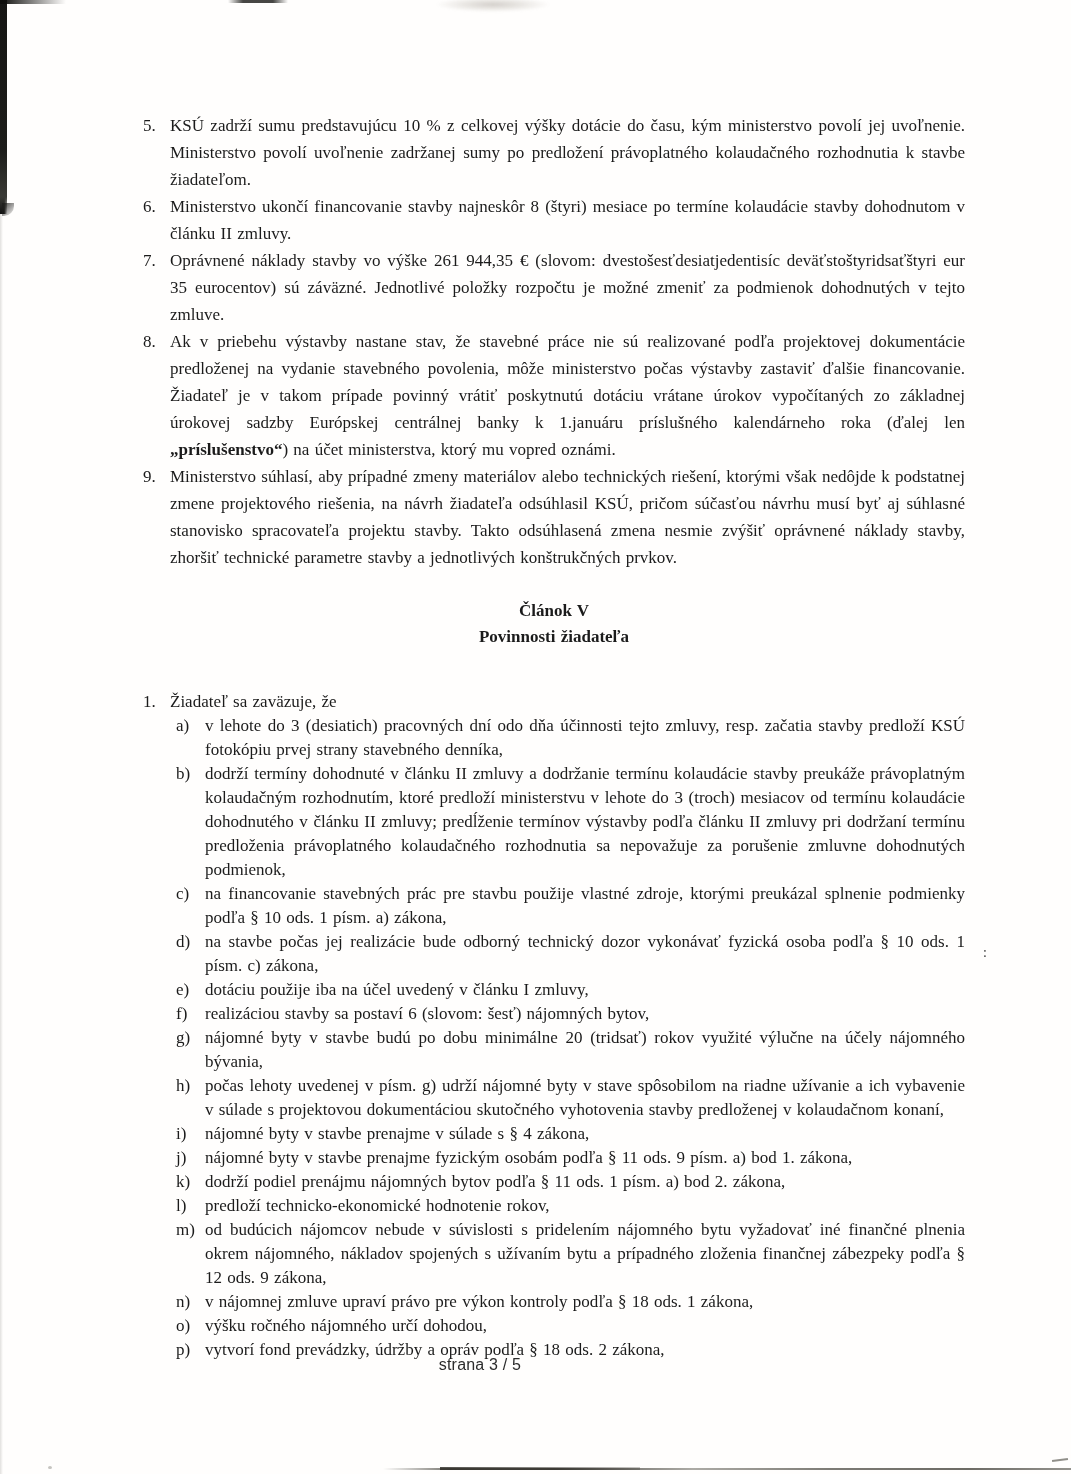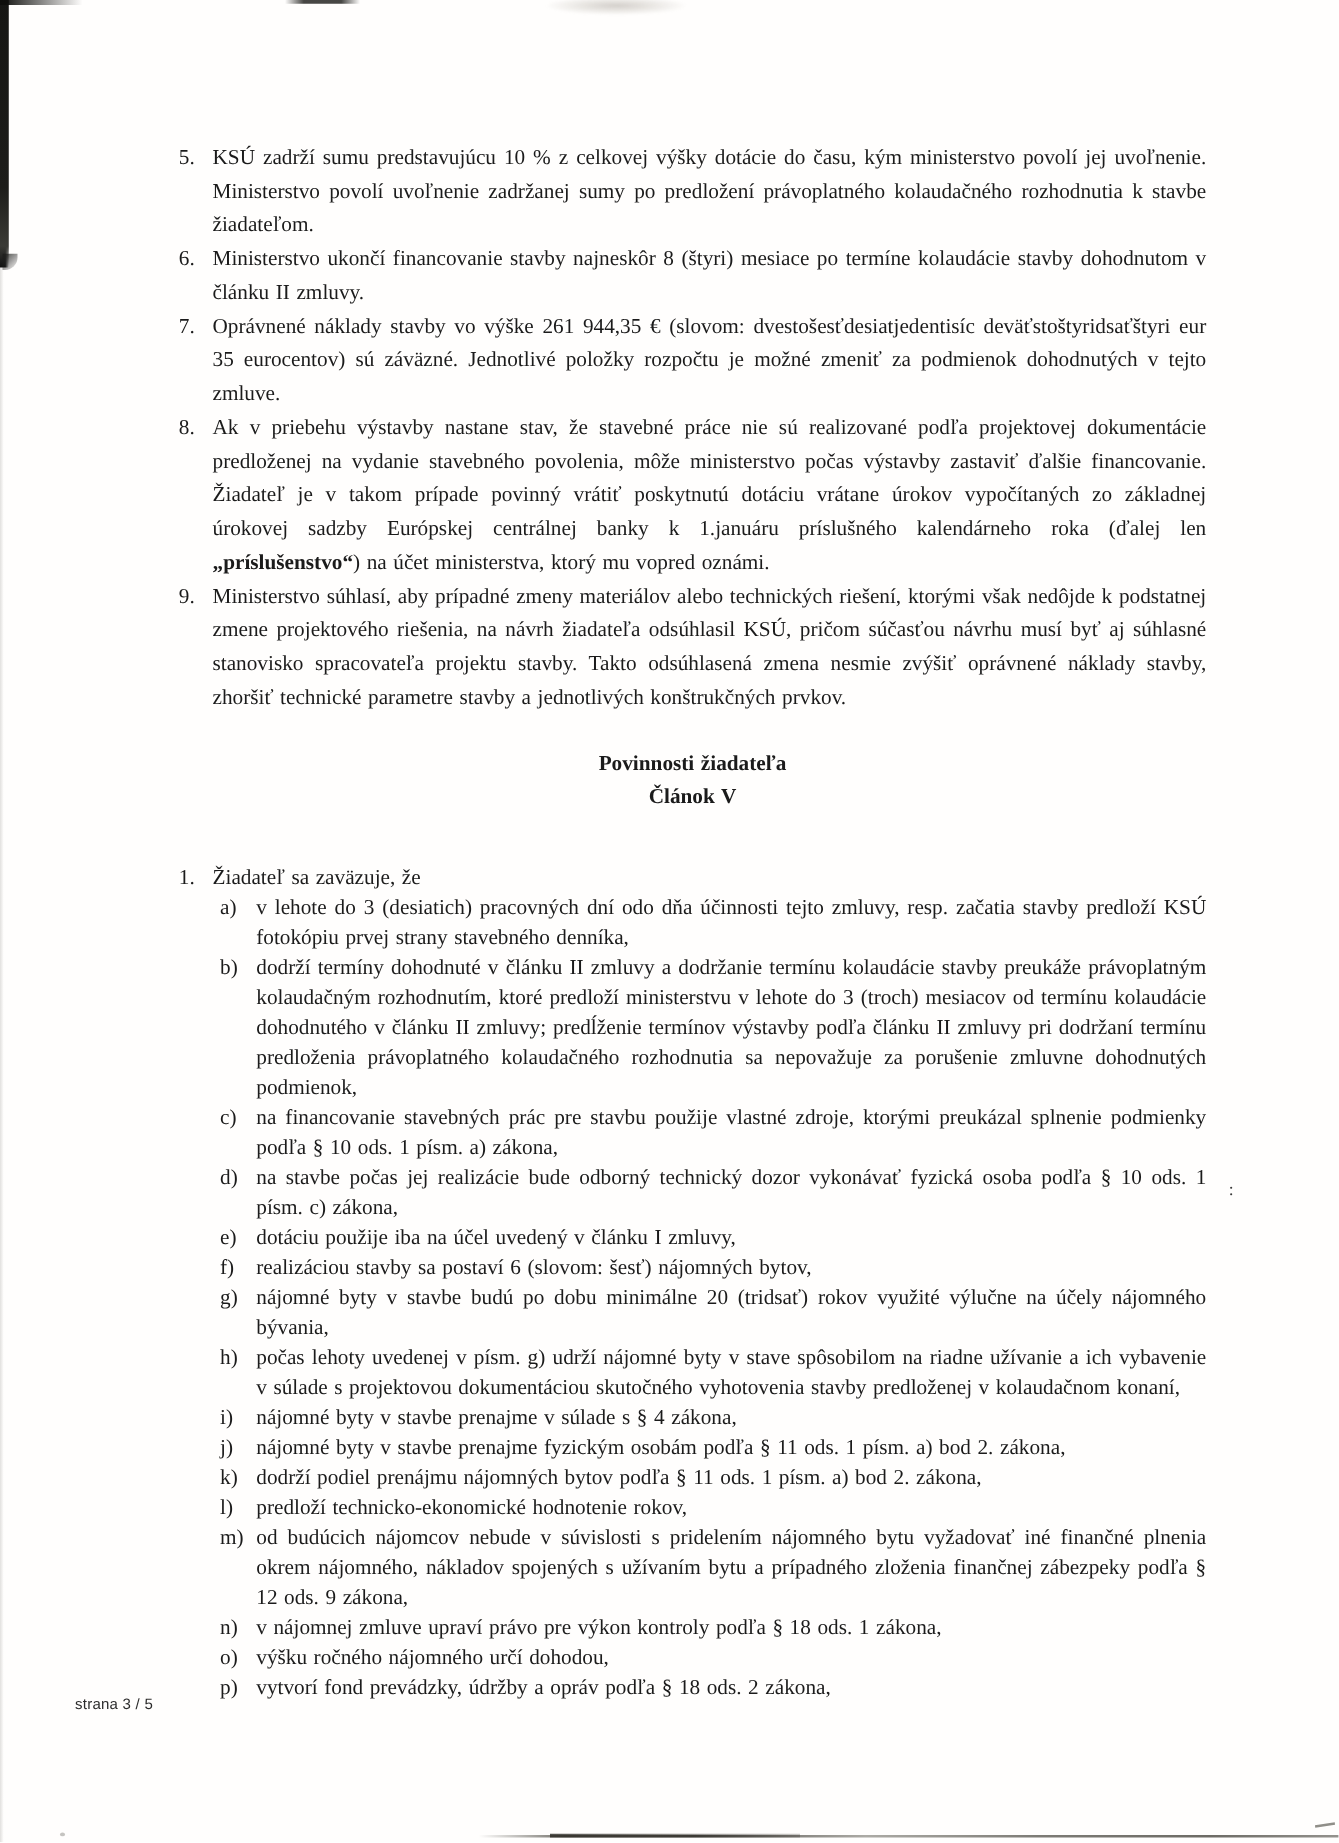--- a/index.html
+++ b/index.html
@@ -14,22 +14,22 @@
   .num { width:27px; flex:none; }
   .body { flex:1; }
   .just { text-align:justify; }
   .heading { text-align:center; font-weight:bold; line-height:26px; margin-top:27px; margin-bottom:40px; }
   .ob-section { line-height:24px; }
   .letters { margin-left:33px; }
   .letter-row { display:flex; }
   .letter { width:29px; flex:none; }
   .ltext { flex:1; }
   b { font-weight:bold; }
-  .footer { position:absolute; left:60px; top:1356px; width:840px; 
-    font-family:"Liberation Sans", sans-serif; font-size:12px; color:#2c2c2c; letter-spacing:0.2px; }
+  .footer { position:absolute; left:60px; top:1356px; width:840px; text-align:center;
+    font-family:"Liberation Sans", sans-serif; font-size:16px; color:#2c2c2c; letter-spacing:0.2px; }
   
   .a-left-strip { position:absolute; left:0; top:0; bottom:0; width:3px;
     background:linear-gradient(to right, rgba(120,118,112,0.22), rgba(120,118,112,0)); }
   .a-left-line { position:absolute; left:0; top:0; width:7px; height:214px;
     background:linear-gradient(to bottom, #161614 0%, #1d1d1a 70%, #3a3a35 92%, rgba(58,58,53,0) 100%),
                linear-gradient(to right, #111 60%, rgba(17,17,17,0) 100%); }
   .a-left-foot { position:absolute; left:2px; top:203px; width:12px; height:13px;
     border-bottom-right-radius:10px; background:linear-gradient(135deg, rgba(30,30,28,0.85), rgba(30,30,28,0));
     filter:blur(0.5px); }
   .a-top-bar { position:absolute; left:0; top:0; width:66px; height:4px;
@@ -89,22 +89,22 @@
       <span class="num">8.</span>
       <span class="body just"><span>Ak v priebehu výstavby nastane stav, že stavebné práce nie sú realizované podľa projektovej dokumentácie predloženej na vydanie stavebného povolenia, môže ministerstvo počas výstavby zastaviť ďalšie financovanie. Žiadateľ je v takom prípade povinný vrátiť poskytnutú dotáciu vrátane úrokov vypočítaných zo základnej úrokovej sadzby Európskej centrálnej banky k 1.januáru príslušného kalendárneho roka (ďalej len </span><b>„príslušenstvo“</b><span>) na účet ministerstva, ktorý mu vopred oznámi.</span></span>
     </div>
 
     <div class="num-row">
       <span class="num">9.</span>
       <span class="body just">Ministerstvo súhlasí, aby prípadné zmeny materiálov alebo technických riešení, ktorými však nedôjde k podstatnej zmene projektového riešenia, na návrh žiadateľa odsúhlasil KSÚ, pričom súčasťou návrhu musí byť aj súhlasné stanovisko spracovateľa projektu stavby. Takto odsúhlasená zmena nesmie zvýšiť oprávnené náklady stavby, zhoršiť technické parametre stavby a jednotlivých konštrukčných prvkov.</span>
     </div>
 
     <div class="heading">
+      <div>Článok V</div>
       <div>Povinnosti žiadateľa</div>
-      <div>Článok V</div>
     </div>
 
     <div class="ob-section">
       <div class="num-row">
         <span class="num">1.</span>
         <span class="body">Žiadateľ sa zaväzuje, že</span>
       </div>
 
       <div class="letters">
         <div class="letter-row">
@@ -138,21 +138,21 @@
         <div class="letter-row">
           <span class="letter">h)</span>
           <span class="ltext just">počas lehoty uvedenej v písm. g) udrží nájomné byty v stave spôsobilom na riadne užívanie a ich vybavenie v súlade s projektovou dokumentáciou skutočného vyhotovenia stavby predloženej v kolaudačnom konaní,</span>
         </div>
         <div class="letter-row">
           <span class="letter">i)</span>
           <span class="ltext">nájomné byty v stavbe prenajme v súlade s § 4 zákona,</span>
         </div>
         <div class="letter-row">
           <span class="letter">j)</span>
-          <span class="ltext">nájomné byty v stavbe prenajme fyzickým osobám podľa § 11 ods. 1 písm. a) bod 2. zákona,</span>
+          <span class="ltext">nájomné byty v stavbe prenajme fyzickým osobám podľa § 11 ods. 9 písm. a) bod 1. zákona,</span>
         </div>
         <div class="letter-row">
           <span class="letter">k)</span>
           <span class="ltext">dodrží podiel prenájmu nájomných bytov podľa § 11 ods. 1 písm. a) bod 2. zákona,</span>
         </div>
         <div class="letter-row">
           <span class="letter">l)</span>
           <span class="ltext">predloží technicko-ekonomické hodnotenie rokov,</span>
         </div>
         <div class="letter-row">

